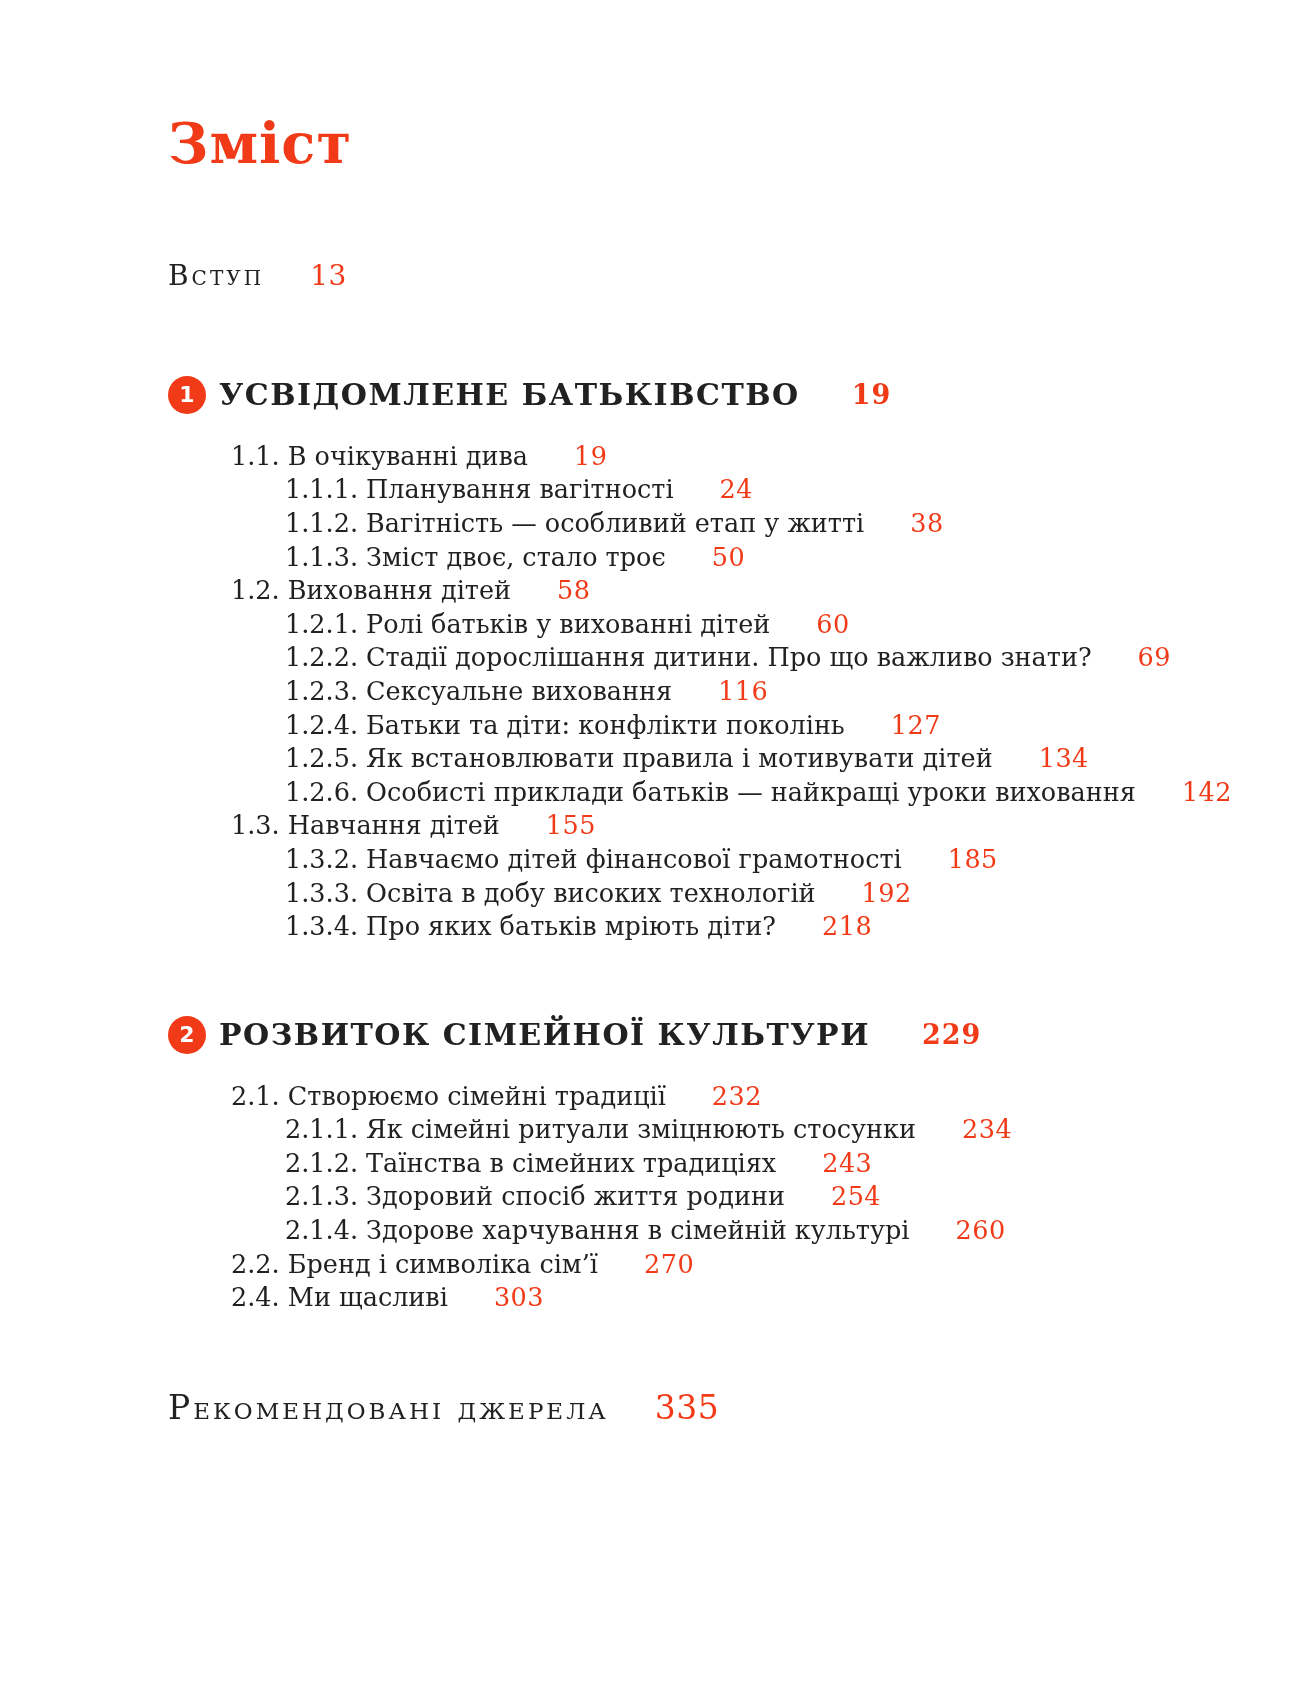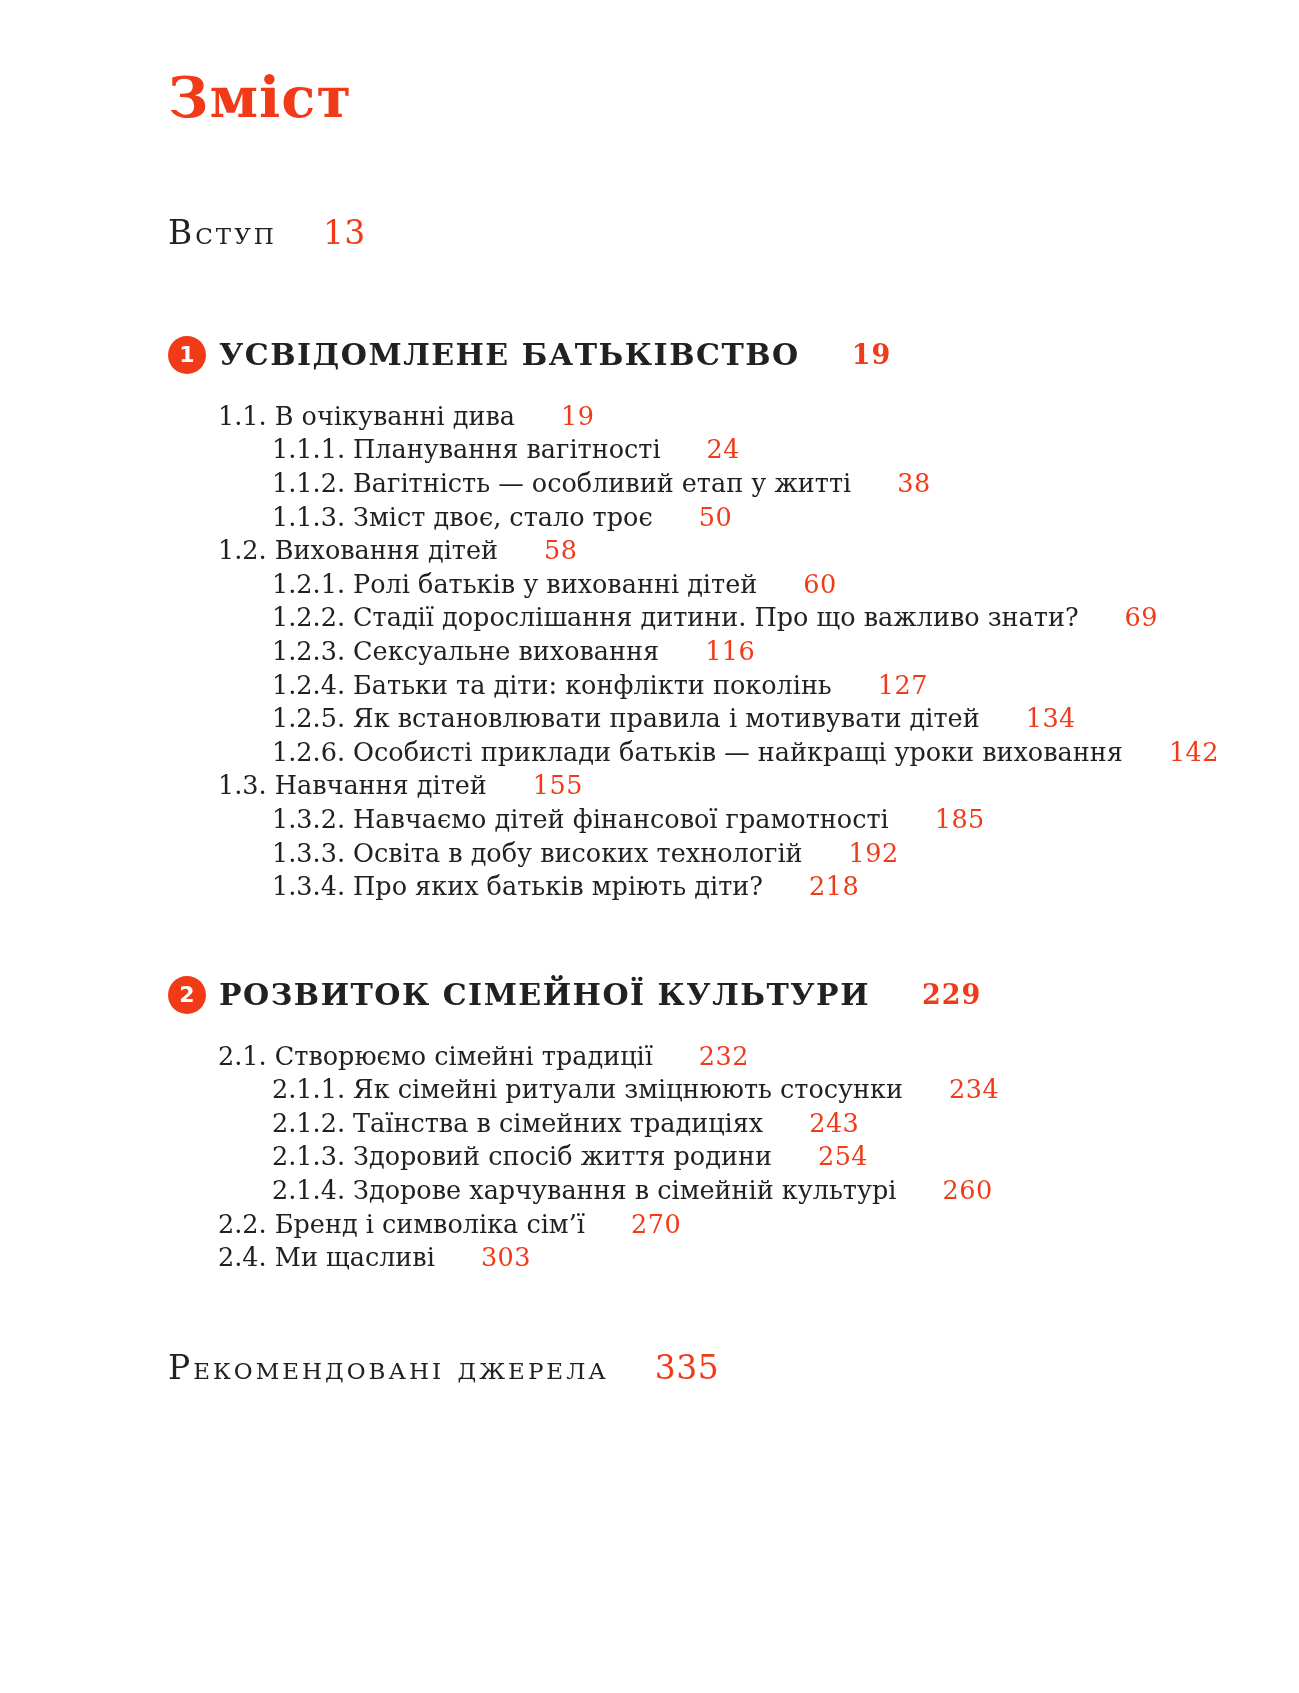--- a/index.html
+++ b/index.html
@@ -12,33 +12,33 @@
     height:1693px;
     background:#ffffff;
     color:var(--ink);
     font-family:"DejaVu Serif","Liberation Serif",serif;
     overflow:hidden;
   }
   .page{
     box-sizing:border-box;
     width:1299px;
     height:1693px;
-    padding:68px 60px 0 168px;
+    padding:114px 60px 0 168px;
   }
   .toc-title{
     margin:0 0 86px 0;
     font-size:56px;
     line-height:1.05;
     font-weight:700;
     letter-spacing:1px;
     color:var(--accent);
   }
   .intro-row{
     margin:0 0 84px 0;
-    font-size:33px;
+    font-size:28px;
     font-variant:small-caps;
     letter-spacing:3px;
   }
   .pagenum{
     color:var(--accent);
     font-variant:normal;
     letter-spacing:0.5px;
     margin-left:46px;
   }
   .section{
@@ -68,21 +68,21 @@
     font-weight:700;
     letter-spacing:1.5px;
   }
   .sec-page{
     font-size:27px;
     font-weight:700;
     color:var(--accent);
     margin-left:52px;
     letter-spacing:1px;
   }
-  .entries{margin:0;}
+  .entries{margin:13px;}
   .entry{
     font-size:25.5px;
     line-height:33.6px;
     white-space:nowrap;
   }
   .entry.lvl1{padding-left:50px;}
   .entry.lvl2{padding-left:104px;}
   .footer-list{
     margin-top:58px;
   }

